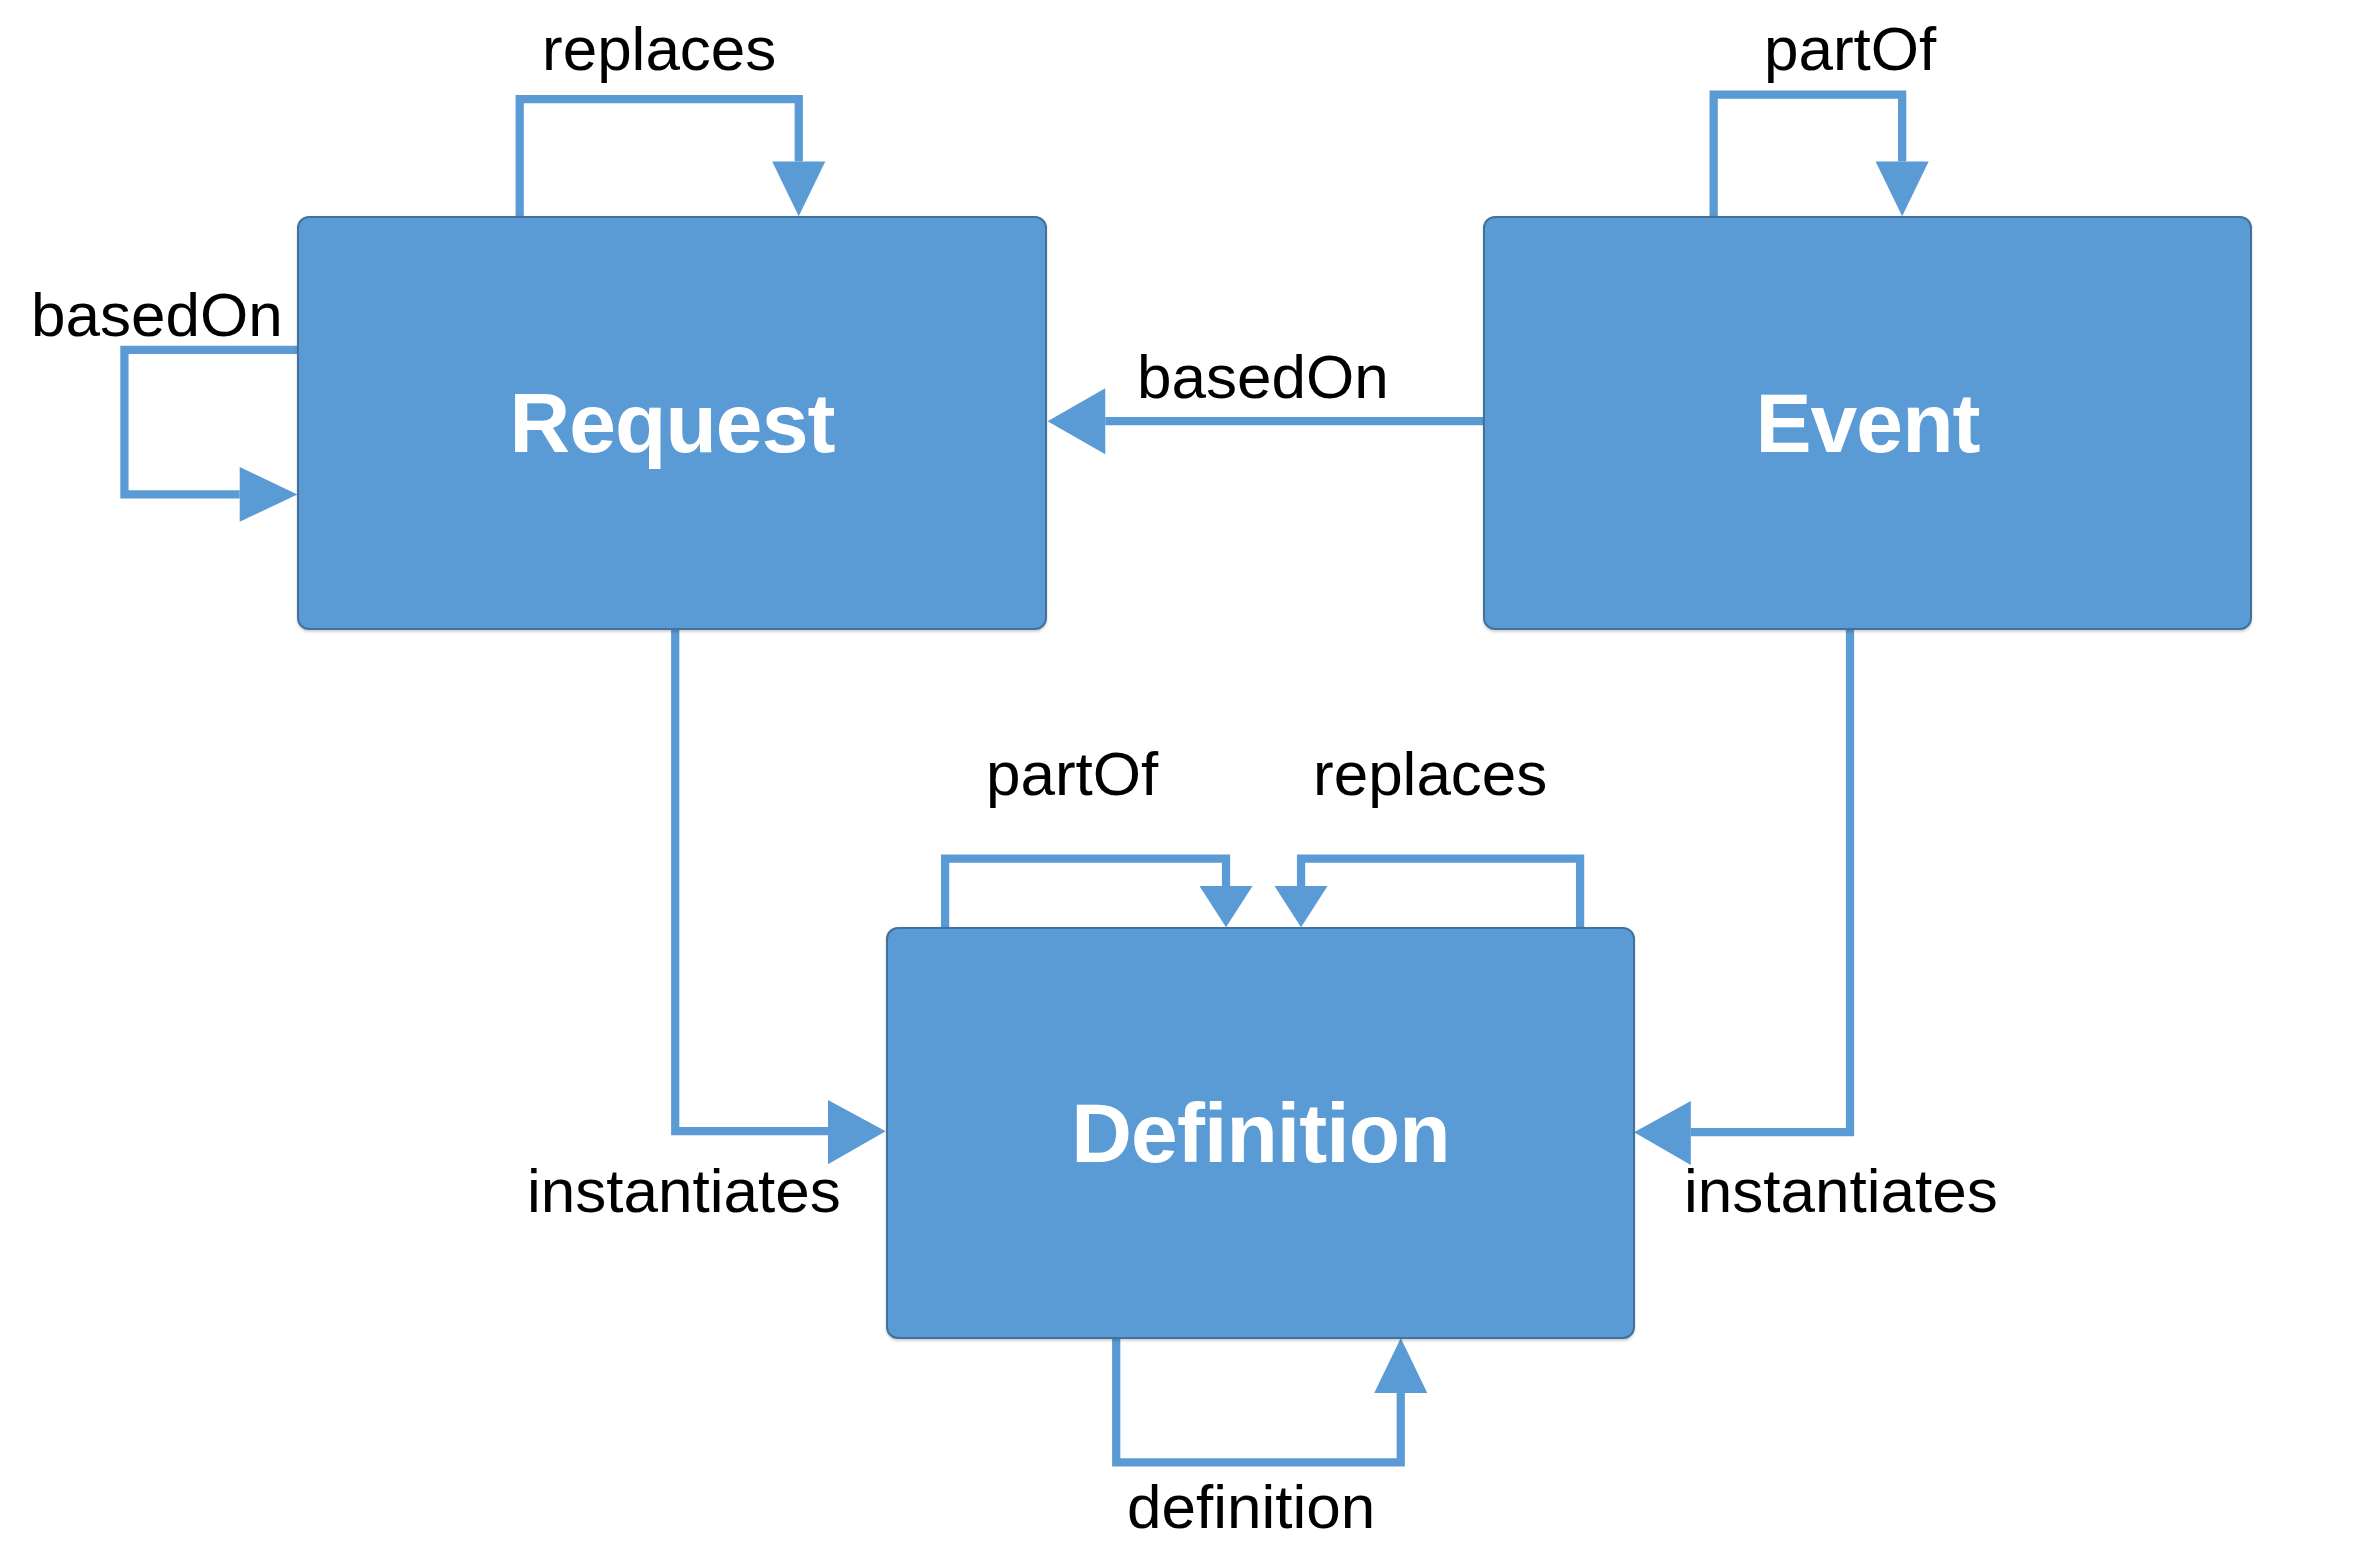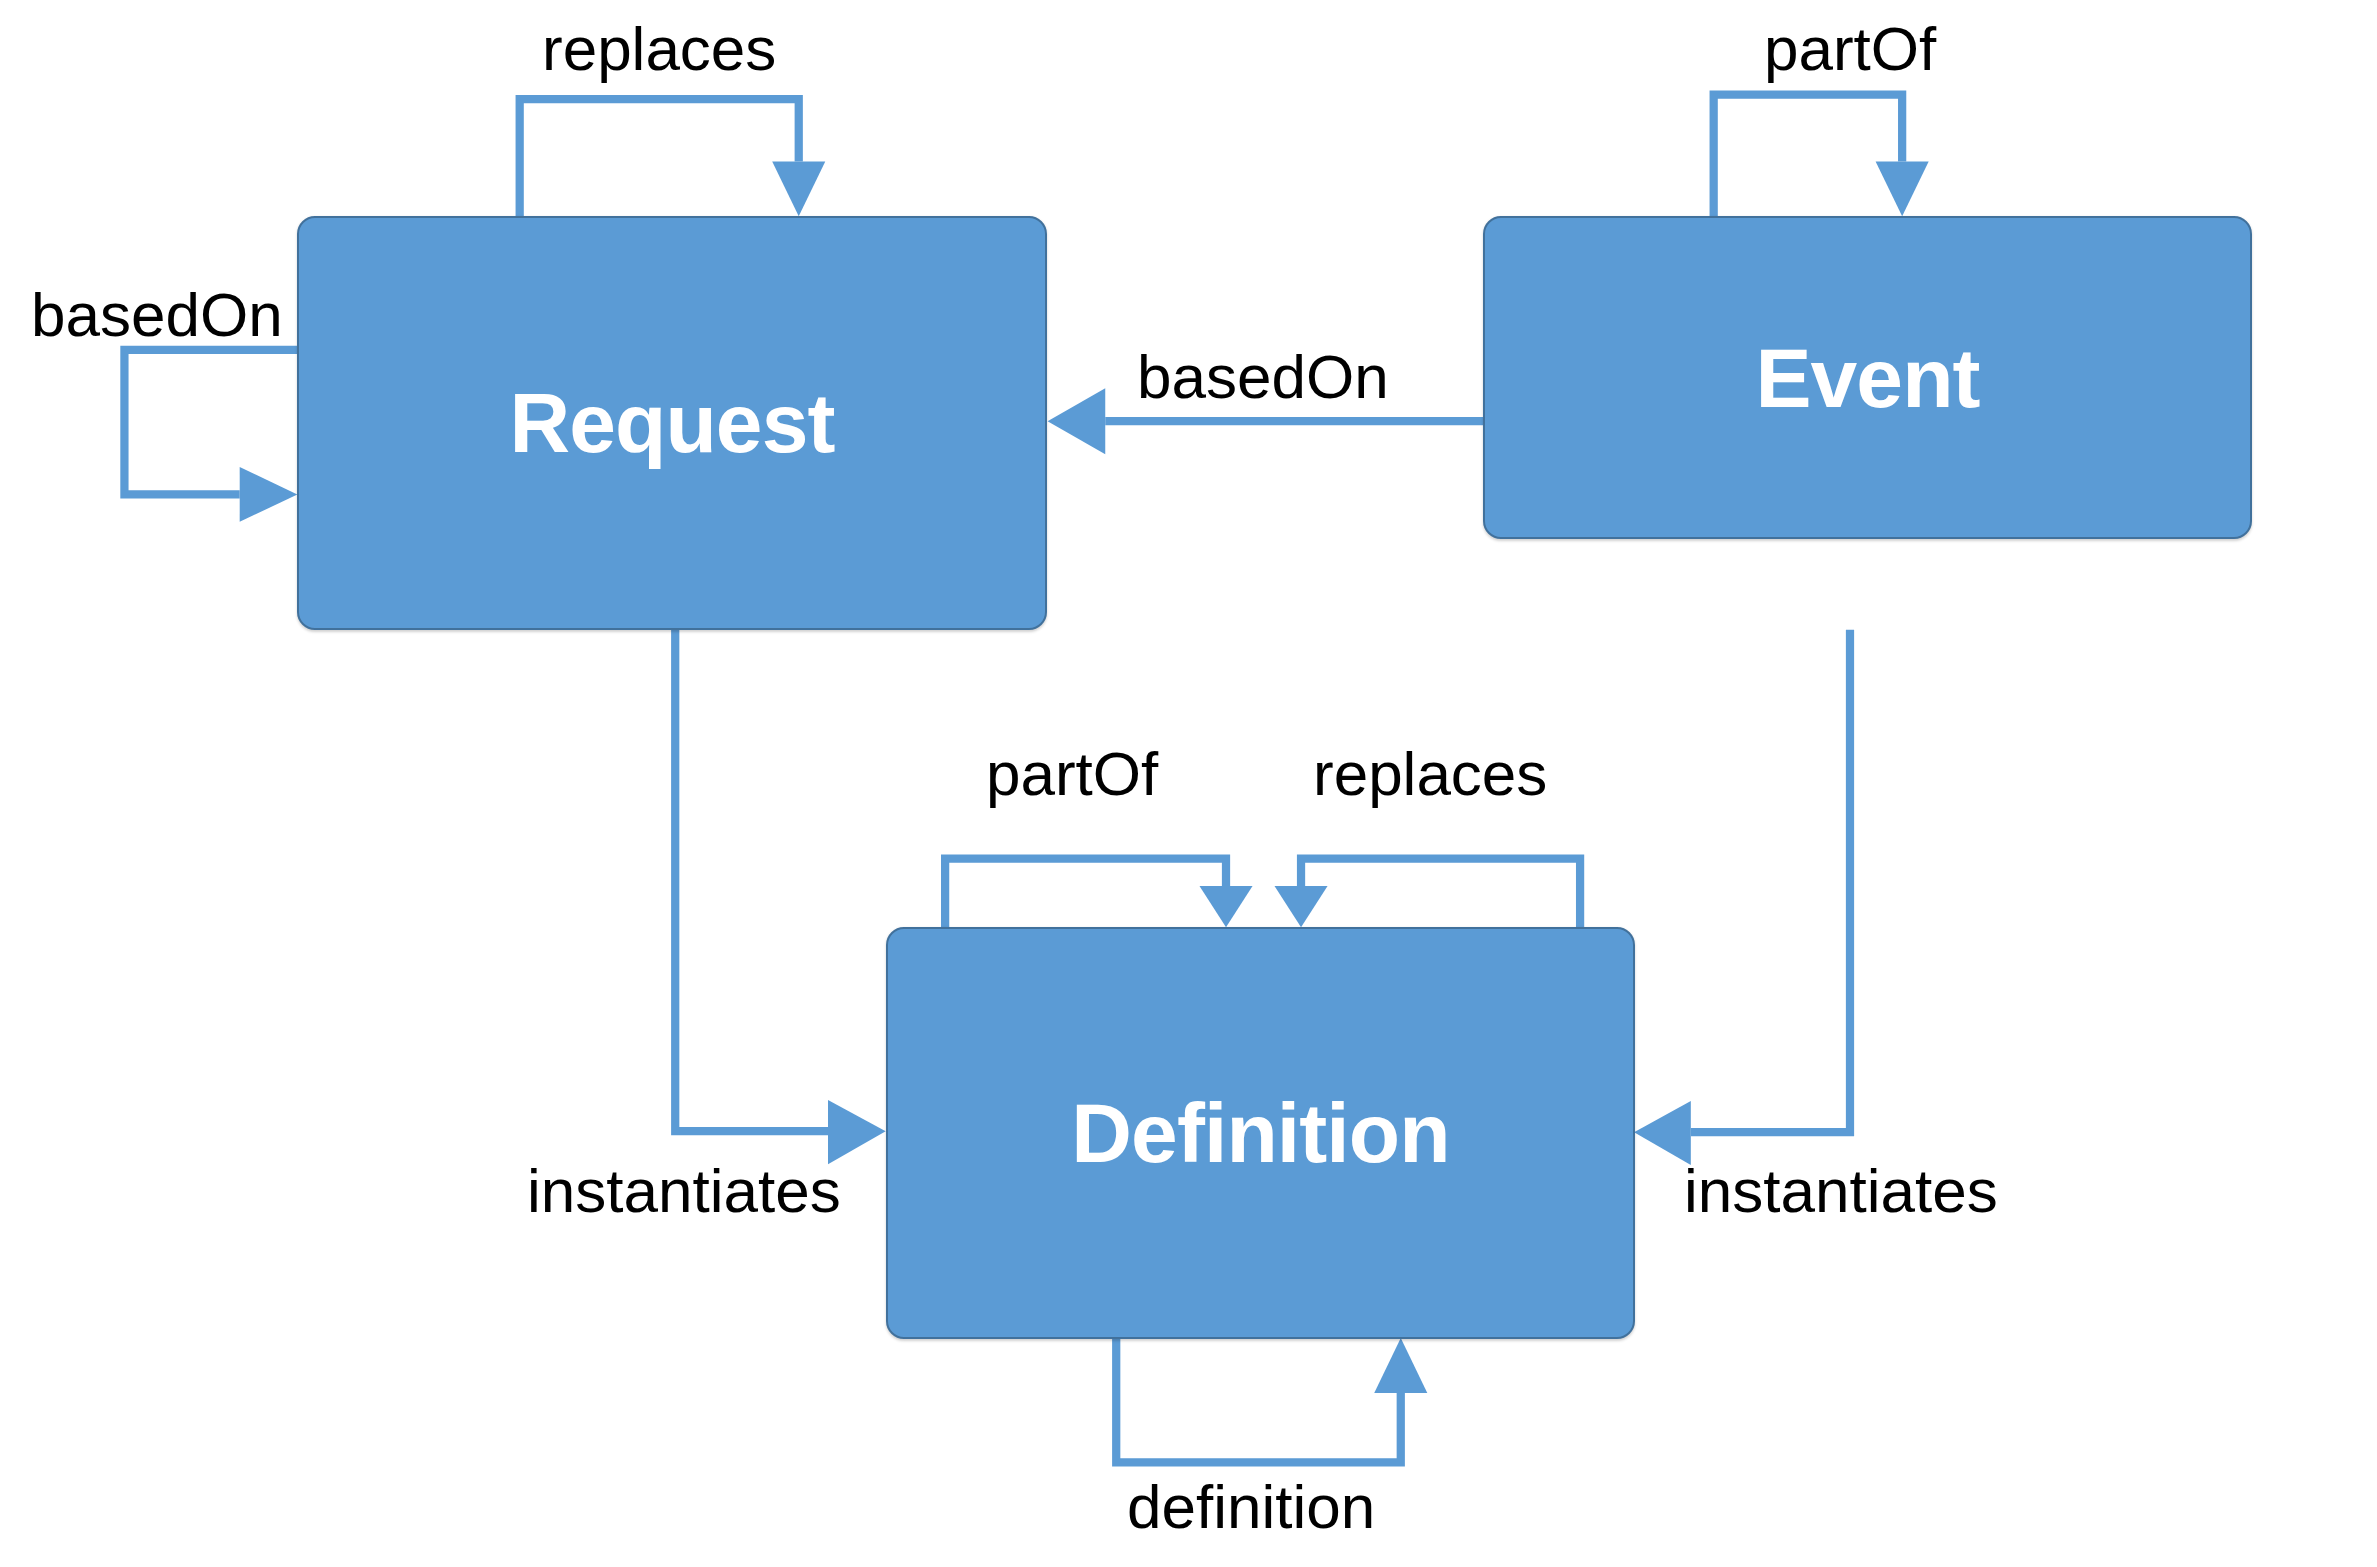--- a/index.html
+++ b/index.html
@@ -23,21 +23,21 @@
     left: 0;
     top: 0;
     width: 2377px;
     height: 1568px;
   }
   .node-box {
     position: absolute;
     box-sizing: border-box;
     background: #5B9BD5;
     border: 2.7px solid #41719C;
-    border-radius: 18px;
+    border-radius: 12px;
     display: flex;
     align-items: center;
     justify-content: center;
     color: #ffffff;
     font-weight: bold;
     font-family: "Liberation Sans", sans-serif;
     letter-spacing: -0.9px;
     z-index: 3;
     box-shadow: 0 1.8px 2.7px rgba(0,0,0,0.18);
   }
@@ -45,21 +45,21 @@
     font-size: 84px;
     line-height: 1;
     font-weight: bold;
     color: #ffffff;
     white-space: nowrap;
   }
   #node-request {
     left: 297px; top: 216px; width: 750px; height: 414px;
   }
   #node-event {
-    left: 1483px; top: 216px; width: 769px; height: 323px; align-items: center;
+    left: 1483px; top: 216px; width: 769px; height: 414px; align-items: center;
   }
   #node-definition {
     left: 886px; top: 927px; width: 749px; height: 412px;
   }
   .edge-label {
     position: absolute;
     font-family: "Liberation Sans", sans-serif;
     font-size: 62px;
     color: #000000;
     white-space: nowrap;

